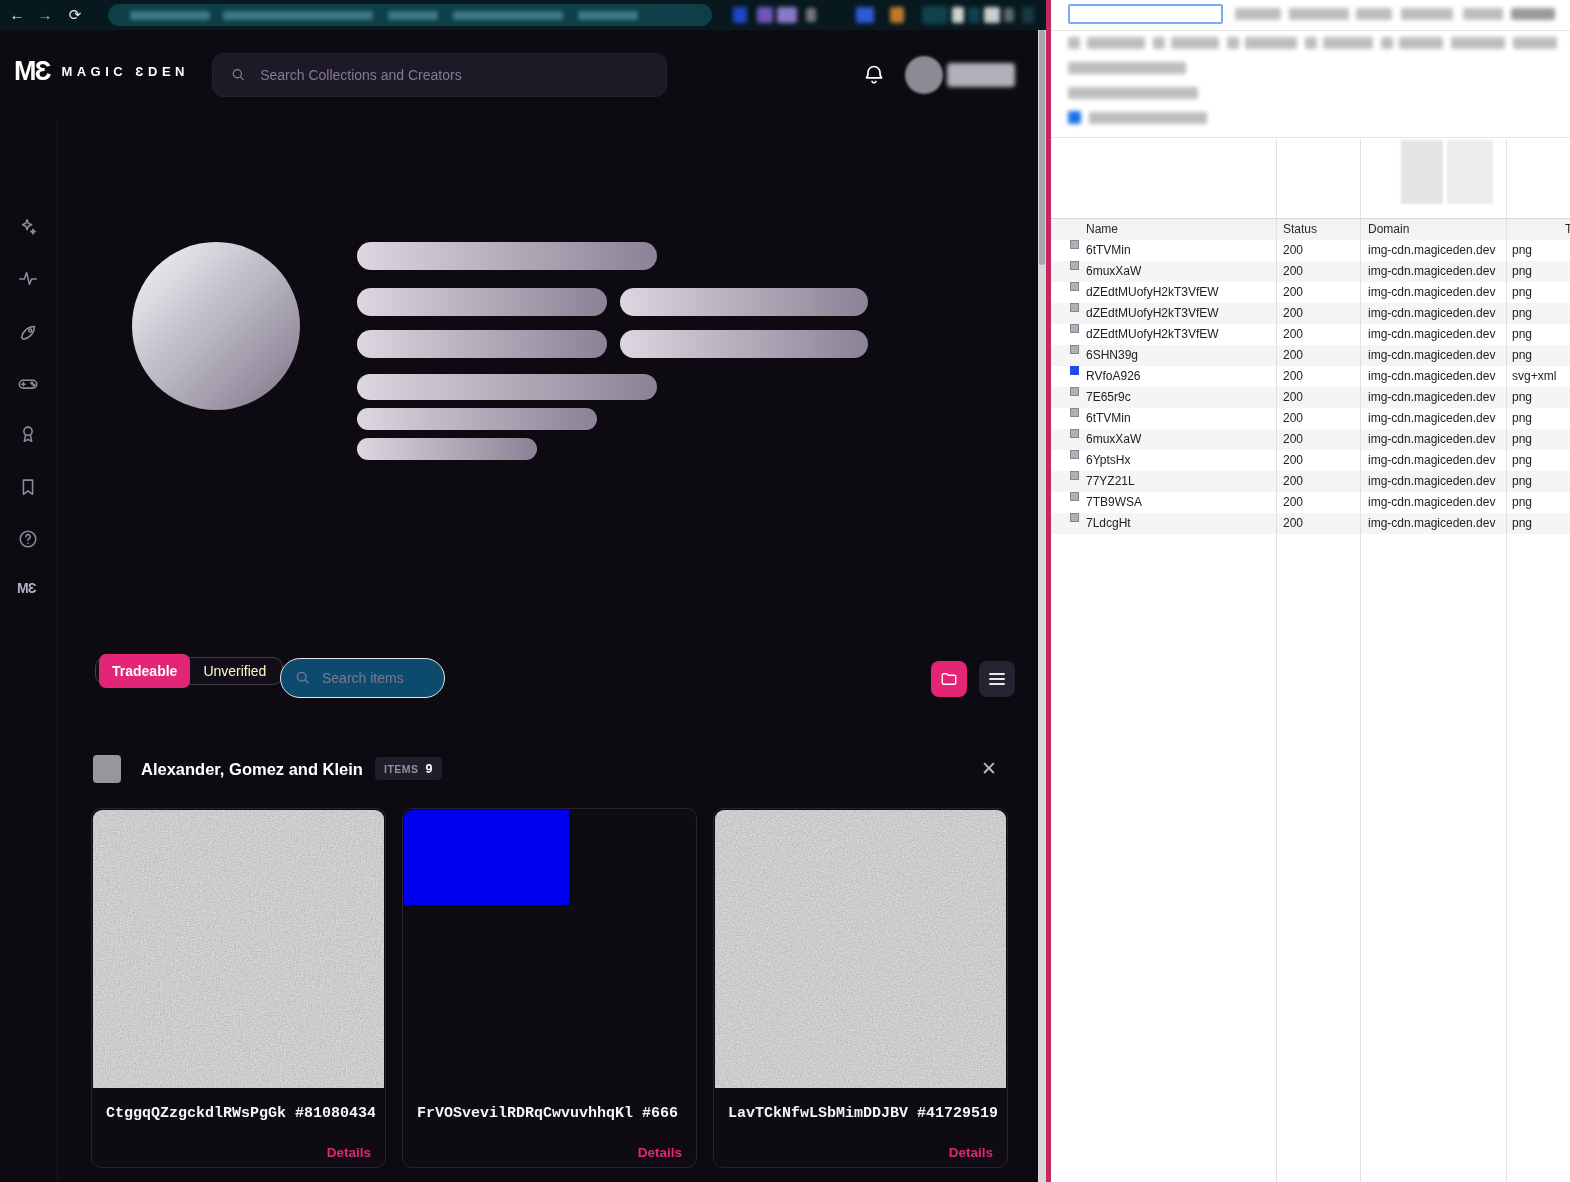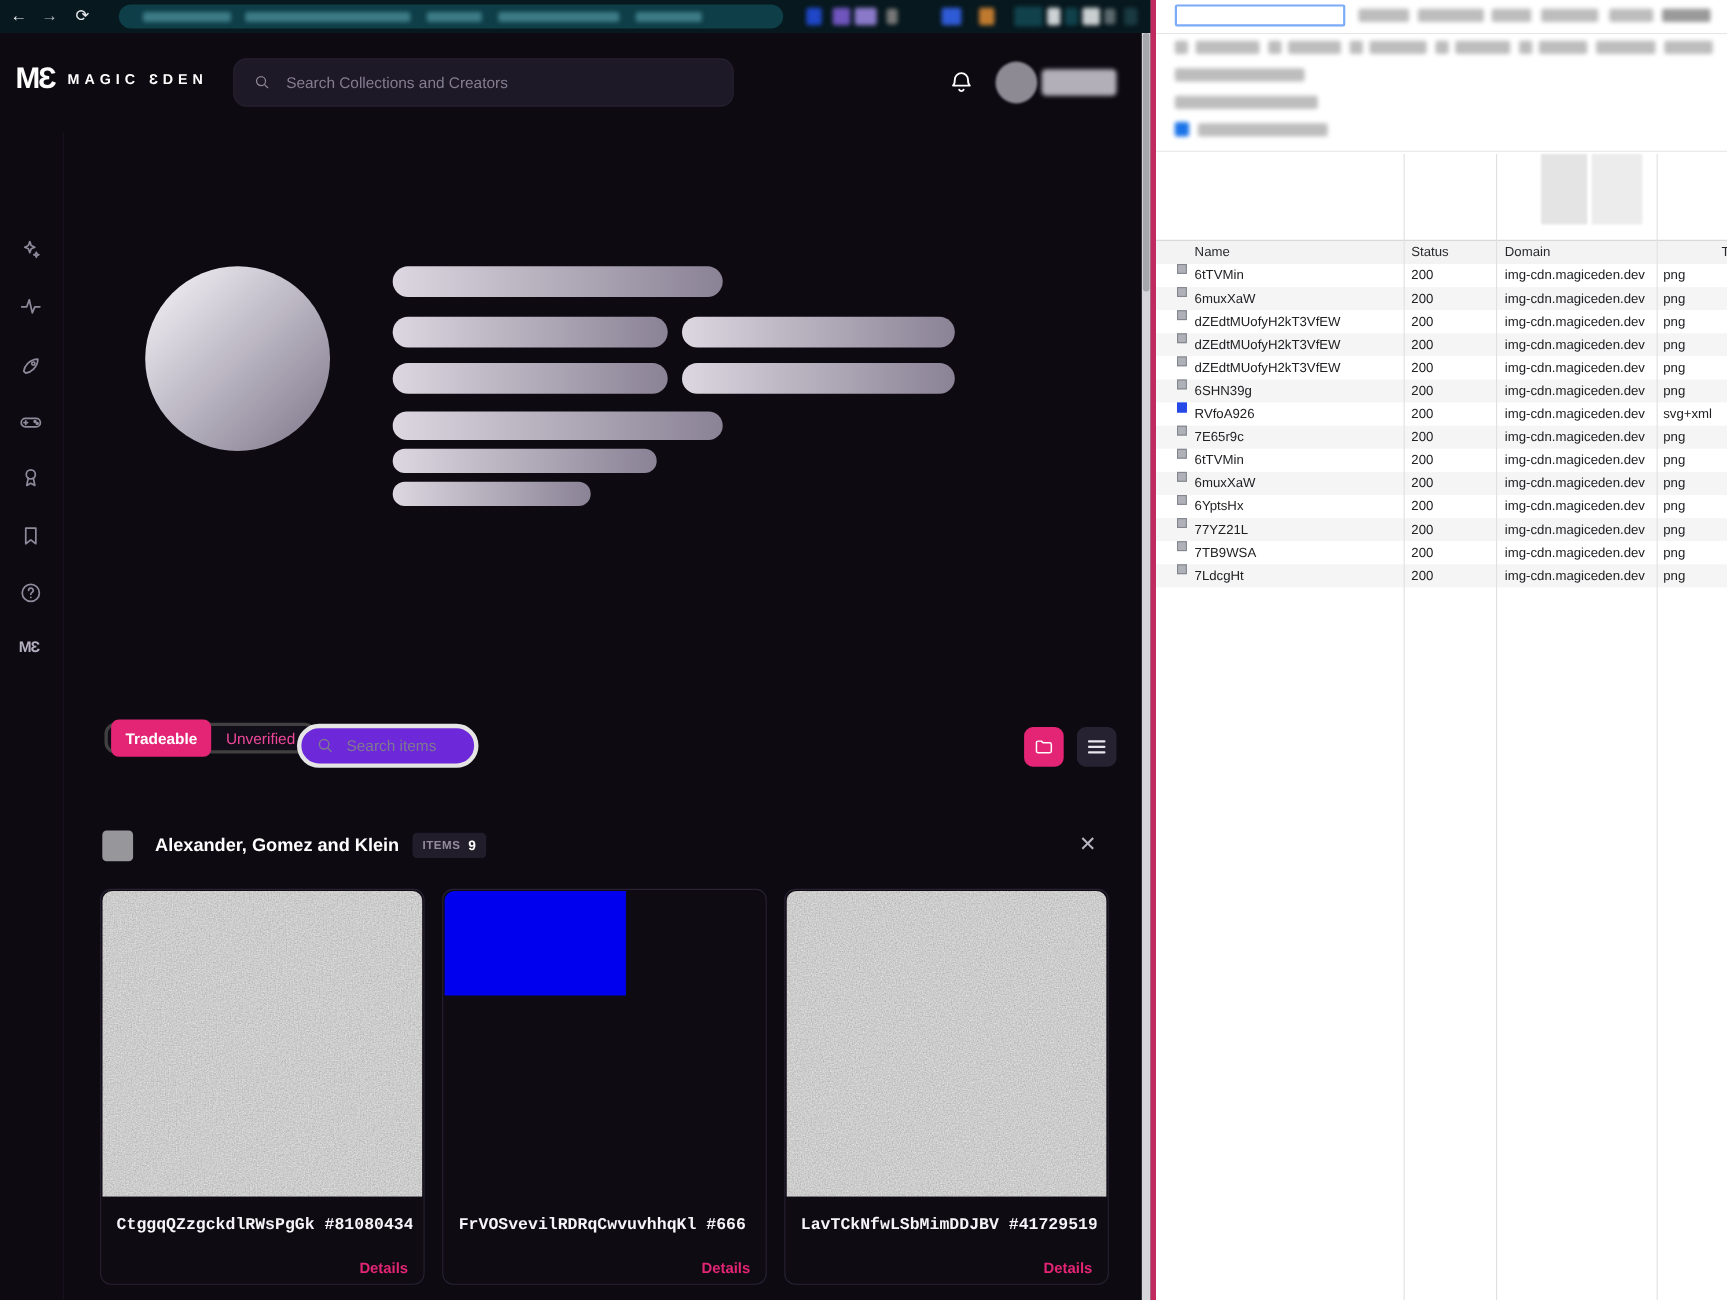--- a/index.html
+++ b/index.html
@@ -40,27 +40,27 @@
                background:linear-gradient(135deg,#eceaf0 10%,#837c8f 95%);}
   .skel-bar{position:absolute;height:28px;border-radius:14px;background:linear-gradient(90deg,#dcd7e0,#8a8295);}
 
   
   .tabs{position:absolute;left:95px;top:558px;width:921px;height:37px;border-bottom:1px solid #262130;
         display:flex;gap:32px;}
   .tab{font-size:15px;color:#d5d1dc;padding-bottom:13px;cursor:pointer;white-space:nowrap;}
   .tab.active{color:#e42575;border-bottom:3px solid #e42575;font-weight:600;}
 
   
-  .toggle-group{position:absolute;left:95px;top:627px;height:28px;border:3px solid #404040;border-radius:10px;
+  .toggle-group{position:absolute;left:95px;top:627px;height:28px;border:1px solid #404040;border-radius:10px;
         box-sizing:border-box;display:flex;align-items:center;padding:0 3px;background:#120e19;}
   .pill{height:34px;display:flex;align-items:center;padding:0 13px;border-radius:7px;font-size:14px;}
   .pill.on{background:#e42575;color:#fff;font-weight:600;}
-  .pill.off{color:#ec4899;}
-  .search-items{position:absolute;left:270px;top:628px;width:165px;height:40px;border-radius:20px;background:#6d28d9;
-        border:4px solid #e5e5e5;box-sizing:border-box;display:flex;align-items:center;}
+  .pill.off{color:#fef9c3;}
+  .search-items{position:absolute;left:280px;top:628px;width:165px;height:40px;border-radius:20px;background:#0c4a6e;
+        border:1px solid #e5e5e5;box-sizing:border-box;display:flex;align-items:center;}
   .search-items input{background:transparent;border:none;outline:none;color:#cfcad8;font-size:14px;width:110px;
         font-family:"Liberation Sans",sans-serif;}
   .search-items input::placeholder{color:#7f7990;}
   .collections-select{position:absolute;left:638px;top:629px;width:278px;height:40px;border:1px solid #342e40;
         border-radius:8px;box-sizing:border-box;display:flex;align-items:center;justify-content:space-between;
         padding:0 14px 0 20px;color:#f2f0f5;font-size:14.5px;}
   .sq-btn{position:absolute;top:631px;width:36px;height:36px;border-radius:8px;display:flex;align-items:center;justify-content:center;}
   .sq-btn.pink{background:#e42575;}
   .sq-btn.dark{background:#272231;}
   .ham{width:16px;height:12px;display:flex;flex-direction:column;justify-content:space-between;}

